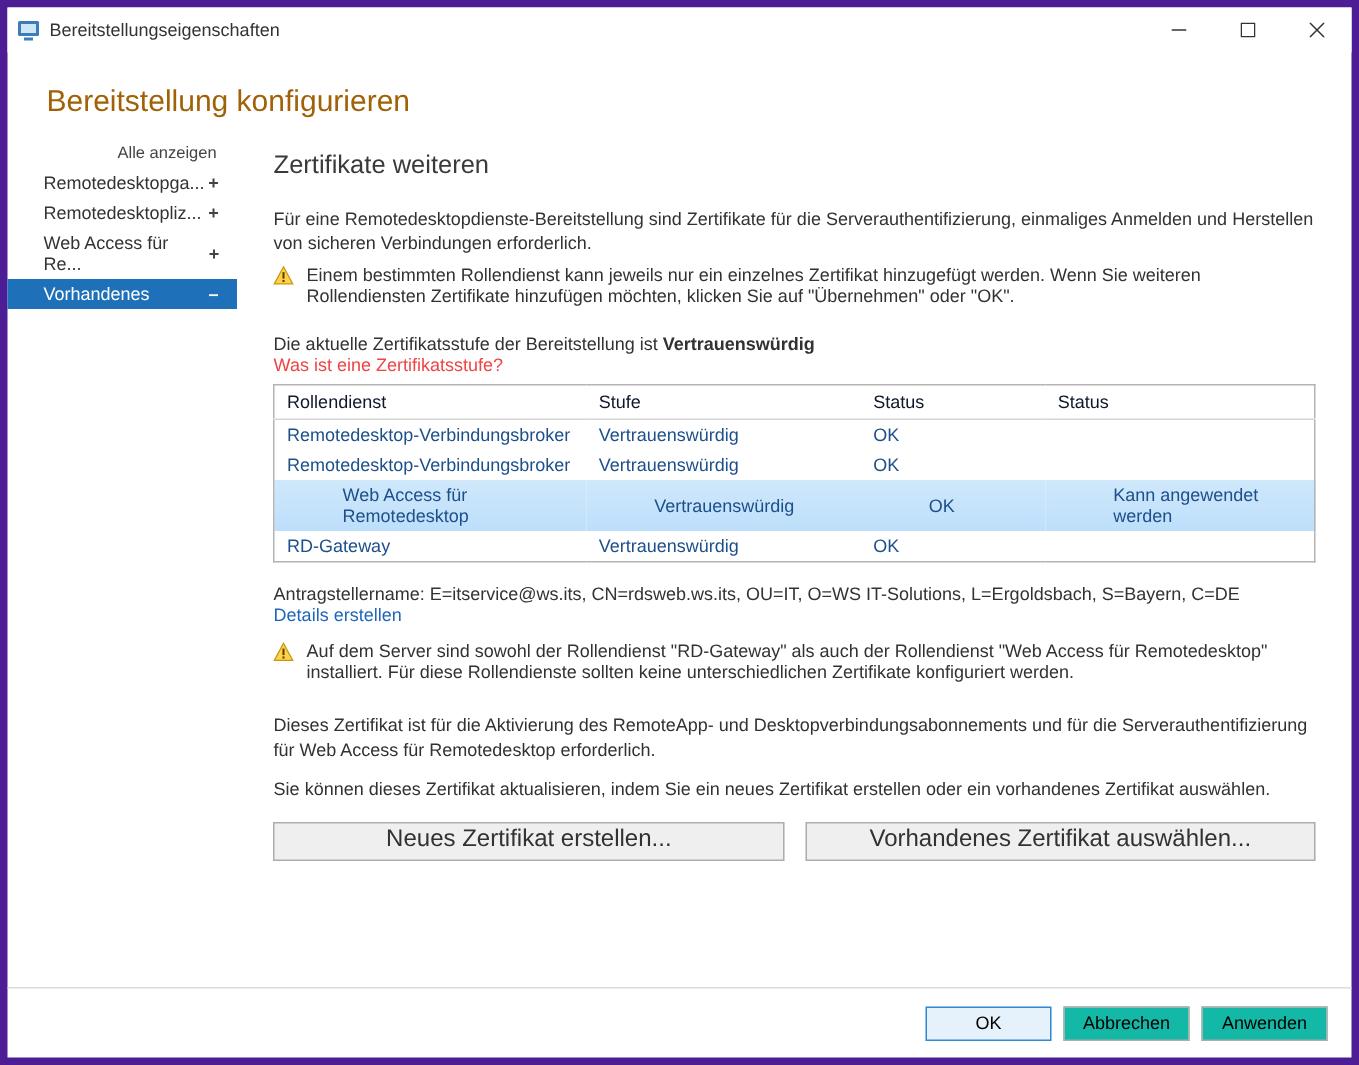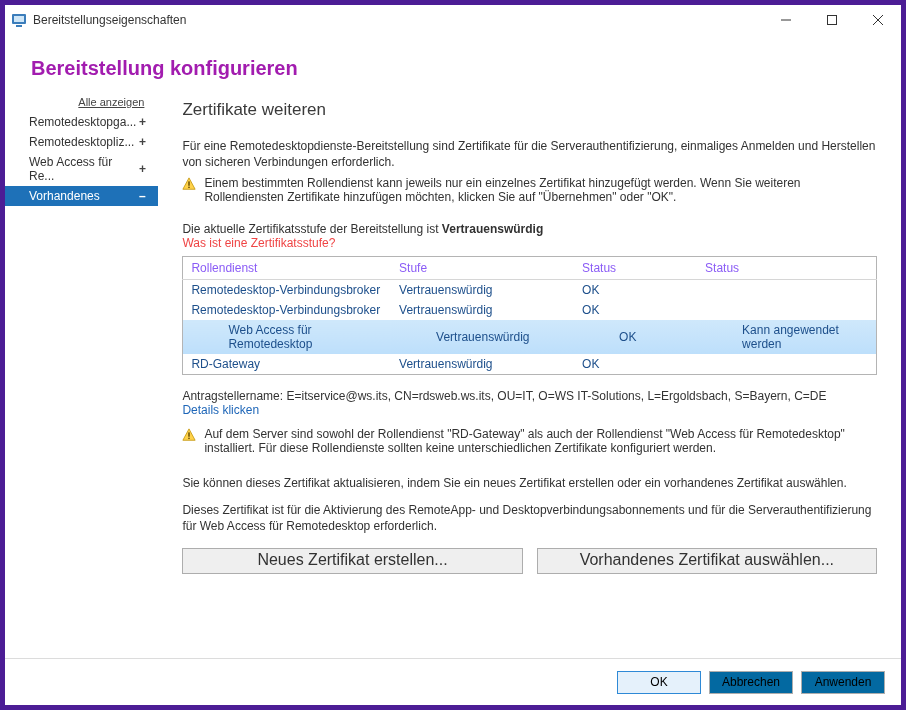--- a/index.html
+++ b/index.html
@@ -4,53 +4,53 @@
 <style>
 html, body { margin: 0; padding: 0; font-family: "Segoe UI", Tahoma, sans-serif; font-size: 12px; color: #323232; background: #fff; width: 906px; height: 710px; overflow: hidden; }
 .window { display: flex; flex-direction: column; height: 100%; border: 5px solid #4c1d95; box-sizing: border-box; }
 .titlebar { height: 30px; display: flex; align-items: center; padding: 0 0 0 6px; background: #fff; }
 .titlebar .appicon { width: 16px; height: 16px; margin-right: 6px; }
 .title-text { flex: 0 0 auto; color: #333; }
 .title-spacer { flex: 1 1 auto; }
 .caption-btn { width: 46px; height: 30px; display: flex; align-items: center; justify-content: center; background: none; border: none; color: #333; }
 
 .content { flex: 1 1 auto; display: flex; flex-direction: column; padding: 0; }
-.page-title { color: #a21caf; font-size: 20px; font-weight: 700; padding: 22px 0 6px 26px; }
+.page-title { color: #a16207; font-size: 20px; font-weight: 400; padding: 22px 0 6px 26px; }
 .body-row { flex: 1 1 auto; display: flex; }
 .sidebar { width: 190px; padding-top: 8px; }
-.show-all { text-align: right; padding: 2px 14px 4px 0; font-size: 11px; color: #444; text-decoration: underline; }
+.show-all { text-align: right; padding: 2px 14px 4px 0; font-size: 11px; color: #444; }
 .navitem { display: flex; align-items: center; justify-content: space-between; padding: 3px 10px 3px 24px; font-size: 12px; color: #333; cursor: default; }
 .navitem .expand { font-weight: bold; color: #444; width: 12px; text-align: center; }
 .navitem.selected { background: #1e71b8; color: #fff; }
 .navitem.selected .expand { color: #fff; }
 
 .main { flex: 1 1 auto; padding: 10px 24px 0 24px; display: flex; flex-direction: column; }
 .main h2 { font-size: 17px; font-weight: 400; color: #3a3a3a; margin: 4px 0 18px 0; }
 .para { line-height: 1.35; margin-bottom: 6px; }
 .warn-row { display: flex; gap: 6px; margin-bottom: 10px; }
 .warn-icon { flex: 0 0 16px; margin-top: 1px; }
 .level-line { margin-top: 8px; }
 .link { color: #ef4444; cursor: pointer; }
 
 table.grid { width: 100%; border: 1px solid #b4b4b4; border-collapse: collapse; font-size: 12px; margin-top: 6px; }
-table.grid th { background: #fff; text-align: left; font-weight: 400; padding: 4px 8px; border-bottom: 1px solid #d6d6d6; color: #8b5cf6; }
+table.grid th { background: #fff; text-align: left; font-weight: 400; padding: 4px 8px; border-bottom: 1px solid #d6d6d6; color: #0f172a; }
 table.grid td { padding: 3px 8px; color: #1d4f8b; }
 table.grid tr.sel td { background: linear-gradient(#cfe8fb, #bddffb); padding-left: 45px; }
 table.grid td:nth-child(3) { width: 70px; }
 table.grid td:nth-child(2) { width: 130px; }
 
 .subject-line { margin-top: 14px; font-size: 12px; color: #333; }
 .details-link { color: #1e66b8; margin-bottom: 10px; display: inline-block; cursor: pointer; }
 
 .lower-para { margin-top: 10px; line-height: 1.35; }
 .cert-buttons { display: flex; gap: 14px; margin-top: 14px; }
 .cert-btn { flex: 1 1 50%; height: 24px; border: 1px solid #adadad; background: #efefef; font-size: 16px; text-align: center; line-height: 22px; cursor: pointer; }
 
 .bottombar { height: 46px; border-top: 1px solid #dcdcdc; display: flex; align-items: center; justify-content: flex-end; gap: 8px; padding: 0 16px; }
-.dlg-btn { min-width: 84px; height: 23px; border: 1px solid #adadad; background: #0369a1; font-size: 12px; padding: 0 10px; cursor: pointer; }
+.dlg-btn { min-width: 84px; height: 23px; border: 1px solid #adadad; background: #14b8a6; font-size: 12px; padding: 0 10px; cursor: pointer; }
 .dlg-btn.default { background: #e5f1fb; border-color: #2e89d6; }
 
 svg.appicon-svg { width: 16px; height: 16px; }
 svg.warn-svg { width: 14px; height: 14px; }
 </style>
 </head>
 <body>
 
 <div class="window">
 
@@ -161,35 +161,35 @@
               <tr>
                 <td>RD-Gateway</td>
                 <td>Vertrauenswürdig</td>
                 <td>OK</td>
                 <td></td>
               </tr>
             </tbody>
         </table>
 
         <div class="subject-line">Antragstellername: E=itservice@ws.its, CN=rdsweb.ws.its, OU=IT, O=WS IT-Solutions, L=Ergoldsbach, S=Bayern, C=DE</div>
-        <span class="details-link">Details klicken</span>
+        <span class="details-link">Details erstellen</span>
 
         <div class="warn-row">
           <span class="warn-icon">
             <svg class="warn-svg" viewBox="0 0 16 16">
                 <polygon points="8,1 15,14 1,14" fill="#ffd24a" stroke="#c79a12" stroke-width="1"></polygon>
                 <rect x="7.2" y="5" width="1.6" height="5" fill="#5c4400"></rect>
                 <rect x="7.2" y="11" width="1.6" height="1.6" fill="#5c4400"></rect>
               </svg>
           </span>
           <div>Auf dem Server sind sowohl der Rollendienst "RD-Gateway" als auch der Rollendienst "Web Access für Remotedesktop" installiert. Für diese Rollendienste sollten keine unterschiedlichen Zertifikate konfiguriert werden.</div>
         </div>
 
+        <div class="lower-para">Dieses Zertifikat ist für die Aktivierung des RemoteApp- und Desktopverbindungsabonnements und für die Serverauthentifizierung für Web Access für Remotedesktop erforderlich.</div>
         <div class="lower-para">Sie können dieses Zertifikat aktualisieren, indem Sie ein neues Zertifikat erstellen oder ein vorhandenes Zertifikat auswählen.</div>
-        <div class="lower-para">Dieses Zertifikat ist für die Aktivierung des RemoteApp- und Desktopverbindungsabonnements und für die Serverauthentifizierung für Web Access für Remotedesktop erforderlich.</div>
 
         <div class="cert-buttons">
           <div class="cert-btn">Neues Zertifikat erstellen...</div>
           <div class="cert-btn">Vorhandenes Zertifikat auswählen...</div>
         </div>
       </div>
     </div>
 
     <div class="bottombar">
       <button class="dlg-btn default">OK</button>

